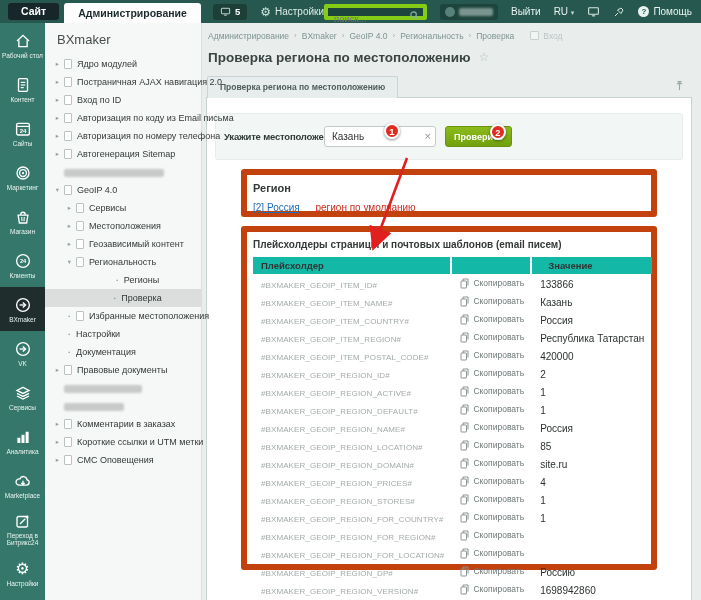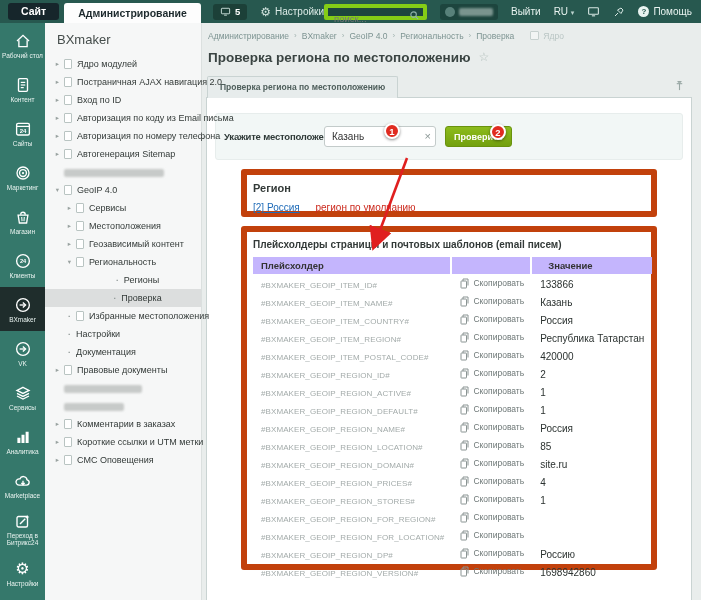--- a/index.html
+++ b/index.html
@@ -77,21 +77,21 @@
   .inner-box { margin:9px 26px 0 26px; border:6px solid #c2410c; border-radius:3px; padding:7px 6px; background:#fff; }
   .region-box { height:48px; }
   .box-heading { font-size:11px; font-weight:bold; color:#333a38; }
   .region-line { margin-top:8px; font-size:10px; }
   .region-link { color:#1e6bb8; text-decoration:underline; cursor:pointer; }
   .region-note { color:#cc2a1e; margin-left:13px; }
 
   .ph-box { height:344px; }
   .ph-heading { font-size:10px; font-weight:bold; color:#333a38; }
   .ph-table { margin-top:7px; border-collapse:separate; border-spacing:0; table-layout:fixed; }
-  .ph-table th { background:#c4b5fd; font-size:9.5px; font-weight:bold; color:#333; height:17px; text-align:left; padding:0 8px; border-right:2px solid #fff; }
+  .ph-table th { background:#14b8a6; font-size:9.5px; font-weight:bold; color:#333; height:17px; text-align:left; padding:0 8px; border-right:2px solid #fff; }
   .ph-table th:last-child { border-right:none;padding-left:16px; }
   .col-ph { width:146px; } .col-copy { width:83px; } .col-val { width:90px; }
   .ph-table td { height:18px; padding:0 8px; vertical-align:middle; }
   .ph { color:#a3abaa; font-size:8px; letter-spacing:.1px; white-space:nowrap; }
   .copy { display:flex; align-items:center; gap:4px; color:#6e7877; font-size:8.5px; cursor:pointer; white-space:nowrap; }
   .val { color:#2b3230; font-size:10px; white-space:nowrap; }
 
   
   .annot { position:absolute; z-index:50; pointer-events:none; }
   .badge { position:absolute; width:16px; height:16px; border-radius:50%; background:#e02b20; border:2px solid #fff; box-shadow:0 1px 3px rgba(0,0,0,.45); color:#fff; font-size:9.5px; font-weight:bold; display:flex; align-items:center; justify-content:center; z-index:51; pointer-events:none; }
@@ -417,21 +417,21 @@
       <span class="crumb">
     <span class="crumb-sep">›</span>
     <span class="crumb-label">Региональность</span>
   </span>
       <span class="crumb">
     <span class="crumb-sep">›</span>
     <span class="crumb-label">Проверка</span>
   </span>
       <span class="path-check">
         <span class="path-box"></span>
-        <span class="path-label">Ядро</span>
+        <span class="path-label">Вход</span>
       </span>
     </div>
 
   <div class="title-row">
     <span class="page-title">Проверка региона по местоположению</span>
     <span class="fav-star">☆</span>
   </div>
 
   <div class="tabstrip">
     <div class="tab-active">Проверка региона по местоположению</div>
@@ -636,20 +636,33 @@
         <svg class="icon" width="9" height="11" viewBox="0 0 18 22">
                     <rect x="2" y="6" width="11" height="14" rx="1" fill="none" stroke="#8a9493" stroke-width="2"></rect>
                     <path d="M6 6 V2 H16 V15" fill="none" stroke="#8a9493" stroke-width="2"></path>
                   </svg>
         <span class="copy-label">Скопировать</span>
       </span>
     </td>
     <td><span class="val">1</span></td>
   </tr>
             <tr>
+    <td><span class="ph">#BXMAKER_GEOIP_REGION_FOR_COUNTRY#</span></td>
+    <td>
+      <span class="copy">
+        <svg class="icon" width="9" height="11" viewBox="0 0 18 22">
+                    <rect x="2" y="6" width="11" height="14" rx="1" fill="none" stroke="#8a9493" stroke-width="2"></rect>
+                    <path d="M6 6 V2 H16 V15" fill="none" stroke="#8a9493" stroke-width="2"></path>
+                  </svg>
+        <span class="copy-label">Скопировать</span>
+      </span>
+    </td>
+    <td><span class="val">1</span></td>
+  </tr>
+            <tr>
     <td><span class="ph">#BXMAKER_GEOIP_REGION_FOR_REGION#</span></td>
     <td>
       <span class="copy">
         <svg class="icon" width="9" height="11" viewBox="0 0 18 22">
                     <rect x="2" y="6" width="11" height="14" rx="1" fill="none" stroke="#8a9493" stroke-width="2"></rect>
                     <path d="M6 6 V2 H16 V15" fill="none" stroke="#8a9493" stroke-width="2"></path>
                   </svg>
         <span class="copy-label">Скопировать</span>
       </span>
     </td>

